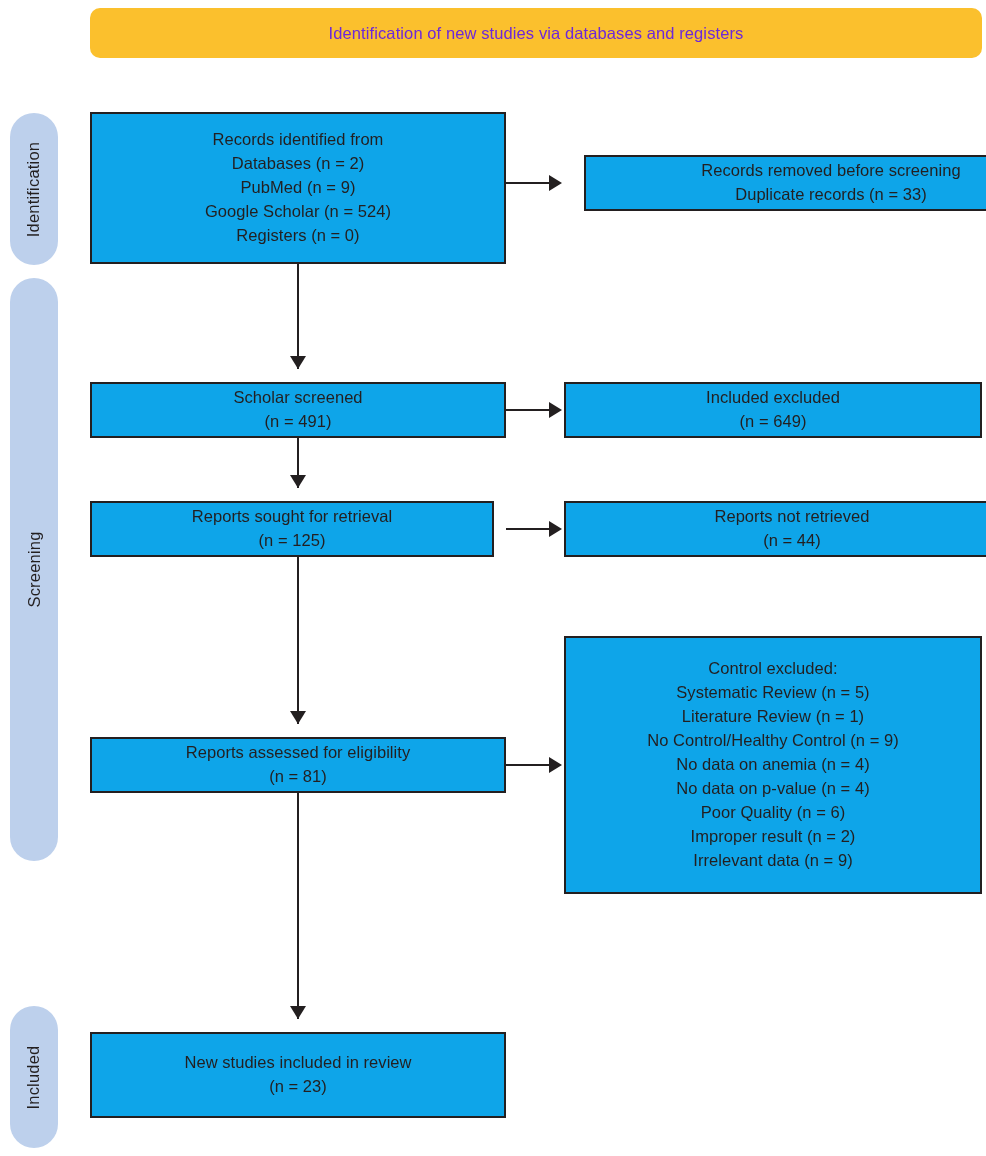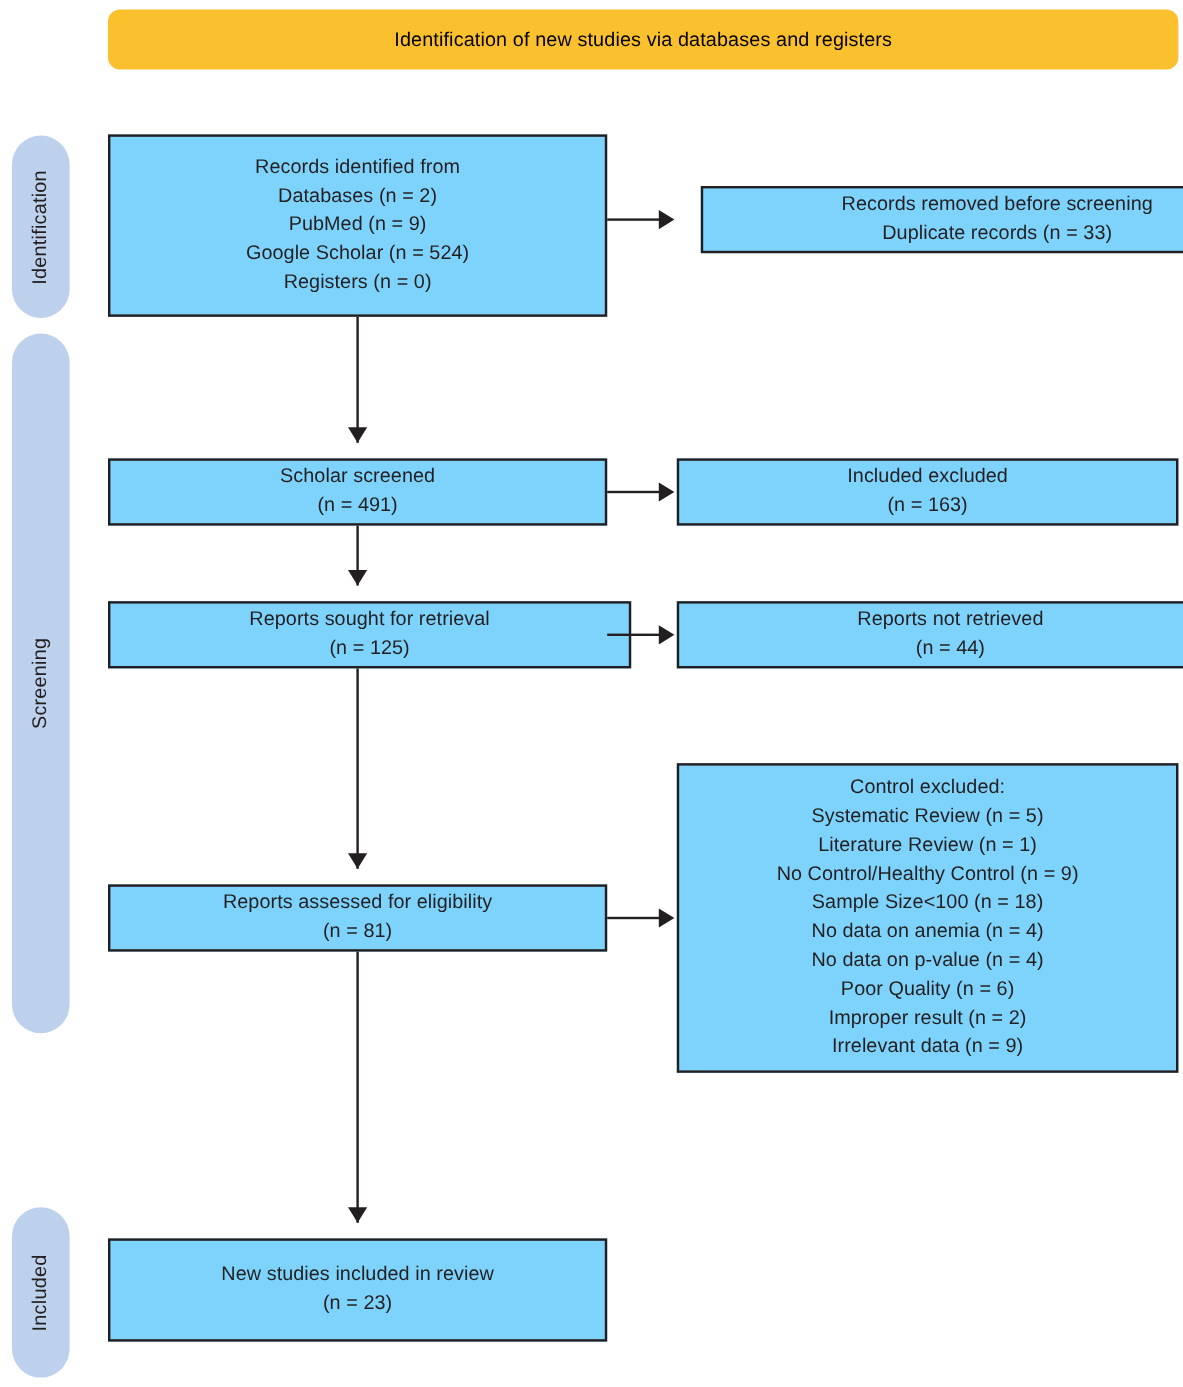--- a/index.html
+++ b/index.html
@@ -27,21 +27,21 @@
     height: 50px;
     background: #FBC02D;
     border-radius: 10px;
     display: flex;
     align-items: center;
     justify-content: center;
     box-sizing: border-box;
   }
   .banner-text {
     font-size: 16.5px;
-    color: #000000;
+    color: #6d28d9;
     letter-spacing: 0.1px;
     text-align: center;
   }
 
   
   .stage {
     position: absolute;
     left: 10px;
     width: 48px;
     background: #BDD0EC;
@@ -59,39 +59,39 @@
   }
   #stage-identification { top: 113px; height: 152px; }
   #stage-screening      { top: 278px; height: 583px; }
   #stage-included       { top: 1006px; height: 142px; }
 
   
   .box {
     position: absolute;
     box-sizing: border-box;
     border: 2px solid #231f20;
-    background: #7dd3fc;
+    background: #0ea5e9;
     display: flex;
     align-items: center;
     justify-content: center;
     padding: 4px 8px;
   }
   .box-text {
     text-align: center;
     font-size: 16.5px;
     line-height: 1.45;
     color: #231f20;
     letter-spacing: 0.05px;
   }
   .box-text .ln { display: block; white-space: nowrap; }
 
   
   #box-identified   { left: 90px;  top: 112px; width: 416px; height: 152px; }
   #box-screened     { left: 90px;  top: 382px; width: 416px; height: 56px; }
-  #box-sought       { left: 90px;  top: 501px; width: 436px; height: 56px; }
+  #box-sought       { left: 90px;  top: 501px; width: 404px; height: 56px; }
   #box-assessed     { left: 90px;  top: 737px; width: 416px; height: 56px; }
   #box-included     { left: 90px;  top: 1032px; width: 416px; height: 86px; }
 
   
   #box-removed      { left: 564px; top: 155px; width: 494px; height: 56px; margin-left: 20px; }
   #box-excluded-rec { left: 564px; top: 382px; width: 418px; height: 56px; }
   #box-notretrieved { left: 564px; top: 501px; width: 456px; height: 56px; }
   #box-excluded-rep { left: 564px; top: 636px; width: 418px; height: 258px; }
 
   
@@ -178,21 +178,21 @@
   <div class="box" id="box-screened">
     <div class="box-text">
         <span class="ln">Scholar screened</span>
         <span class="ln">(n = 491)</span>
       </div>
   </div>
 
   <div class="box" id="box-excluded-rec">
     <div class="box-text">
         <span class="ln">Included excluded</span>
-        <span class="ln">(n = 163)</span>
+        <span class="ln">(n = 649)</span>
       </div>
   </div>
 
   <div class="box" id="box-sought">
     <div class="box-text">
         <span class="ln">Reports sought for retrieval</span>
         <span class="ln">(n = 125)</span>
       </div>
   </div>
 
@@ -209,21 +209,20 @@
         <span class="ln">(n = 81)</span>
       </div>
   </div>
 
   <div class="box" id="box-excluded-rep">
     <div class="box-text">
         <span class="ln">Control excluded:</span>
         <span class="ln">Systematic Review (n = 5)</span>
         <span class="ln">Literature Review (n = 1)</span>
         <span class="ln">No Control/Healthy Control (n = 9)</span>
-        <span class="ln">Sample Size&lt;100 (n = 18)</span>
         <span class="ln">No data on anemia (n = 4)</span>
         <span class="ln">No data on p-value (n = 4)</span>
         <span class="ln">Poor Quality (n = 6)</span>
         <span class="ln">Improper result (n = 2)</span>
         <span class="ln">Irrelevant data (n = 9)</span>
       </div>
   </div>
 
   <div class="box" id="box-included">
     <div class="box-text">

